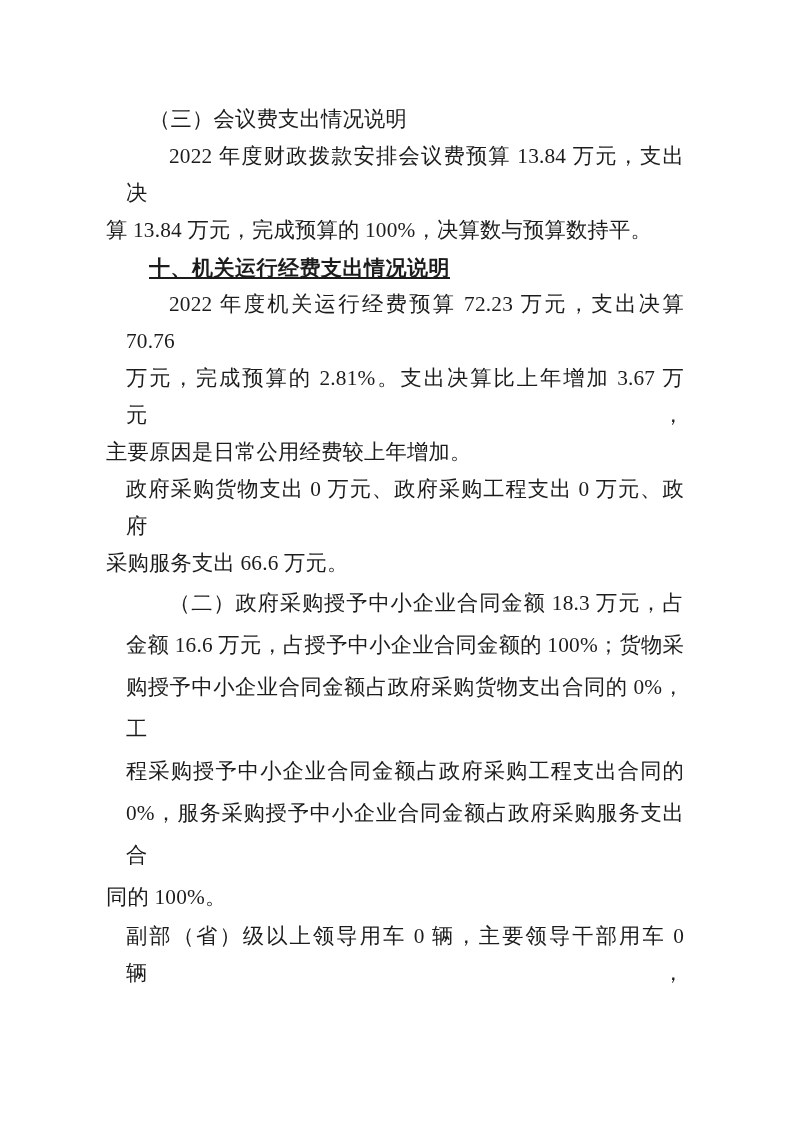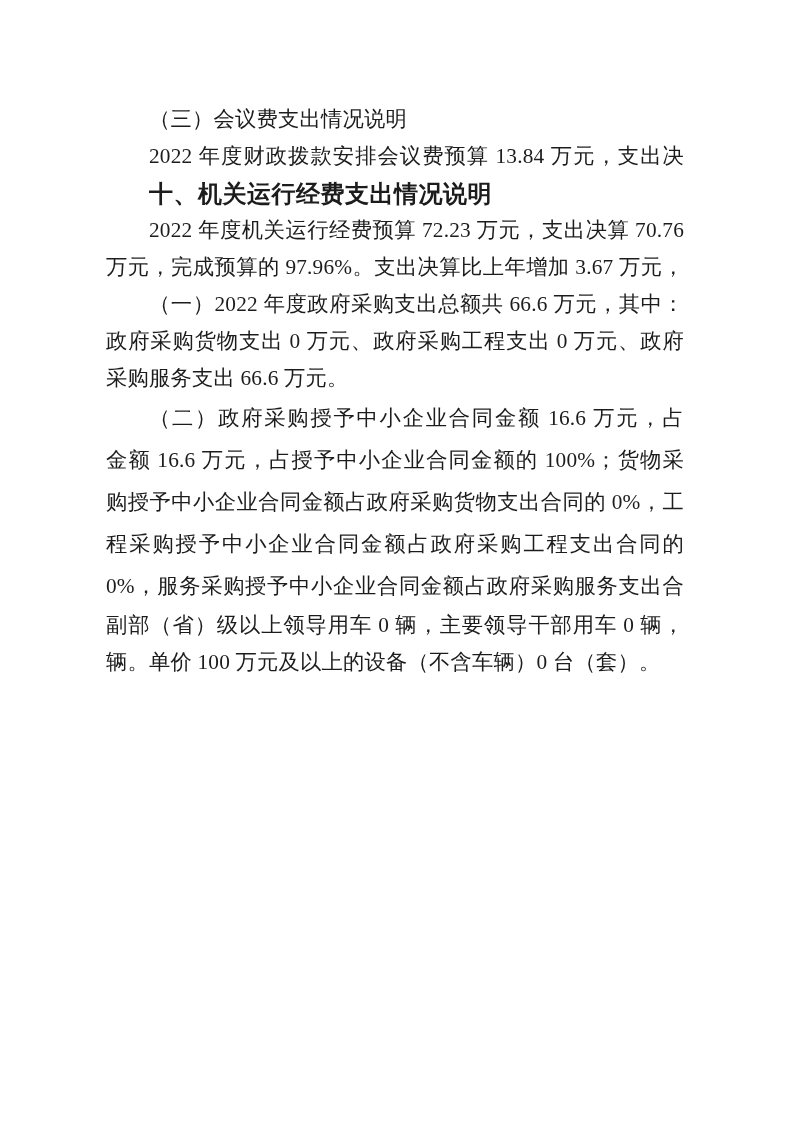--- a/index.html
+++ b/index.html
@@ -25,61 +25,64 @@
   }
   .line {
     line-height: 37px;
     text-align: left;
     letter-spacing: 0.2px;
   }
   .line.indent { text-indent: 43px; }
   .line.fill {
     text-align: justify;
     text-align-last: justify;
+    margin-left: 20px;
   }
   .block.paragraph-wide .line { line-height: 42px; }
   .block.heading .line {
     font-family: "Liberation Sans", "DejaVu Sans", sans-serif;
     font-weight: 700;
-    font-size: 24px;
+    font-size: 21px;
     letter-spacing: 0.5px;
+    text-decoration: underline;
   }
   .block.subheading .line {
     font-family: "Liberation Serif", "DejaVu Serif", serif;
     font-weight: 400;
   }
 </style>
 </head>
 <body>
 
 <div class="page">
   <div class="doc" style="color: rgb(28, 28, 28);">
       <div class="block subheading">
         <div class="line indent">（三）会议费支出情况说明</div>
       </div>
       <div class="block paragraph">
         <div class="line indent fill">2022 年度财政拨款安排会议费预算 13.84 万元，支出决</div>
+        <div class="line">算 13.84 万元，完成预算的 100%，决算数与预算数持平。</div>
       </div>
       <div class="block heading">
         <div class="line indent">十、机关运行经费支出情况说明</div>
       </div>
       <div class="block paragraph">
         <div class="line indent fill">2022 年度机关运行经费预算 72.23 万元，支出决算 70.76</div>
-        <div class="line fill">万元，完成预算的 97.96%。支出决算比上年增加 3.67 万元，</div>
+        <div class="line fill">万元，完成预算的 2.81%。支出决算比上年增加 3.67 万元，</div>
+        <div class="line">主要原因是日常公用经费较上年增加。</div>
       </div>
       <div class="block paragraph">
-        <div class="line indent fill">（一）2022 年度政府采购支出总额共 66.6 万元，其中：</div>
         <div class="line fill">政府采购货物支出 0 万元、政府采购工程支出 0 万元、政府</div>
         <div class="line">采购服务支出 66.6 万元。</div>
       </div>
       <div class="block paragraph-wide">
-        <div class="line indent fill">（二）政府采购授予中小企业合同金额 16.6 万元，占</div>
+        <div class="line indent fill">（二）政府采购授予中小企业合同金额 18.3 万元，占</div>
         <div class="line fill">金额 16.6 万元，占授予中小企业合同金额的 100%；货物采</div>
         <div class="line fill">购授予中小企业合同金额占政府采购货物支出合同的 0%，工</div>
         <div class="line fill">程采购授予中小企业合同金额占政府采购工程支出合同的</div>
         <div class="line fill">0%，服务采购授予中小企业合同金额占政府采购服务支出合</div>
+        <div class="line">同的 100%。</div>
       </div>
       <div class="block paragraph">
         <div class="line fill">副部（省）级以上领导用车 0 辆，主要领导干部用车 0 辆，</div>
-        <div class="line">辆。单价 100 万元及以上的设备（不含车辆）0 台（套）。</div>
       </div>
     </div>
 </div>
 
 </body></html>

